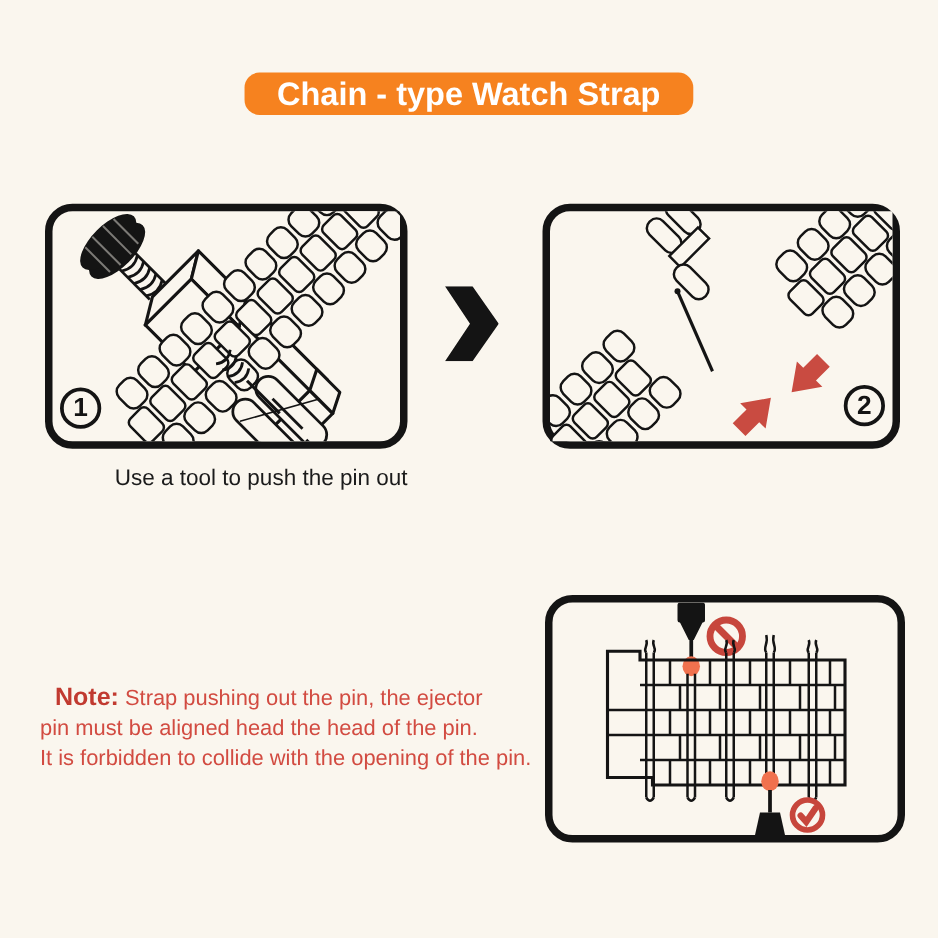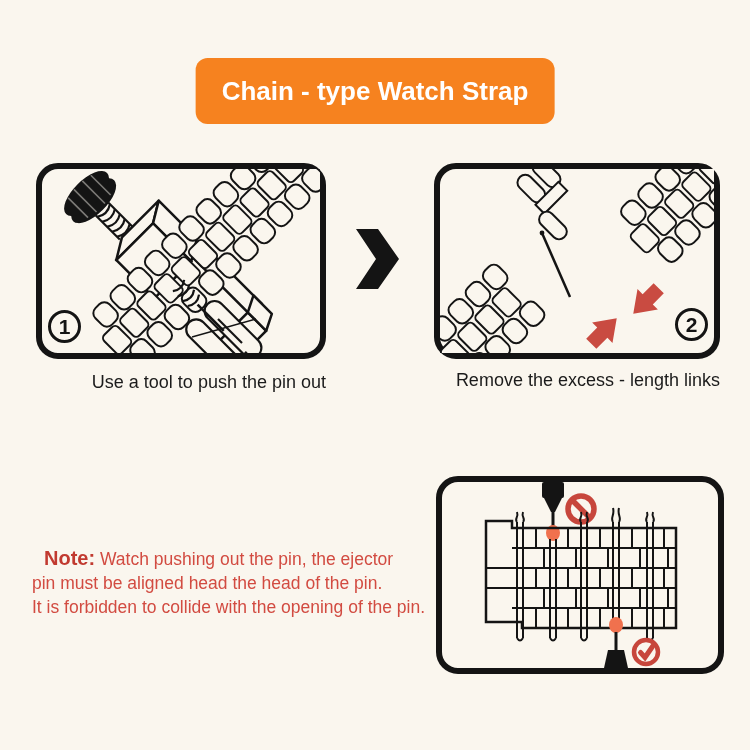--- a/index.html
+++ b/index.html
@@ -11,21 +11,21 @@
   *{box-sizing:border-box;margin:0;padding:0;}
   html,body{width:750px;height:750px;}
   body{
     position:relative;background:var(--page-bg);
     font-family:"Liberation Sans",sans-serif;overflow:hidden;
   }
   .banner{
     position:absolute;top:58px;left:50%;transform:translateX(-50%);
     background:var(--accent-orange);color:var(--banner-text);
     font-size:26px;font-weight:bold;line-height:1;
-    padding:20px 26px;border-radius:12px;white-space:nowrap;
+    padding:4px 26px;border-radius:12px;white-space:nowrap;
   }
   .panel{
     position:absolute;border:6px solid var(--ink);border-radius:22px;
     background:var(--page-bg);
   }
   .panel-1{left:36px;top:163px;width:290px;height:196px;}
   .panel-2{left:434px;top:163px;width:286px;height:196px;}
   .panel-3{left:436px;top:476px;width:288px;height:198px;}
   .panel svg{position:absolute;left:0;top:0;width:100%;height:100%;}
   .step-badge{
@@ -181,25 +181,24 @@
       <polygon class="red-fill" transform="translate(164,162) rotate(-45) scale(1.2)" points="-15,-6 -2,-6 -2,-12 15,0 -2,12 -2,6 -15,6"></polygon>
     </g>
   </svg>
   <div class="step-badge badge-2">2</div>
 </div>
 
 <div class="caption caption-1">
   <span>Use a tool to push the pin out</span>
 </div>
 <div class="caption caption-2">
-  <span>Remove the excess - length links</span>
 </div>
 
 <div class="note">
-  <div><span class="note-label">Note:</span> <span>Watch pushing out the pin, the ejector</span></div>
+  <div><span class="note-label">Note:</span> <span>Strap pushing out the pin, the ejector</span></div>
   <div>pin must be aligned head the head of the pin.</div>
   <div>It is forbidden to collide with the opening of the pin.</div>
 </div>
 
 <div class="panel panel-3">
   <svg viewBox="0 0 276 186">
 
     <g>
       <rect class="ink-fill" x="100" y="0" width="22" height="16" rx="2"></rect>
       <polygon class="ink-fill" points="101,14 121,14 113,30 109,30"></polygon>

